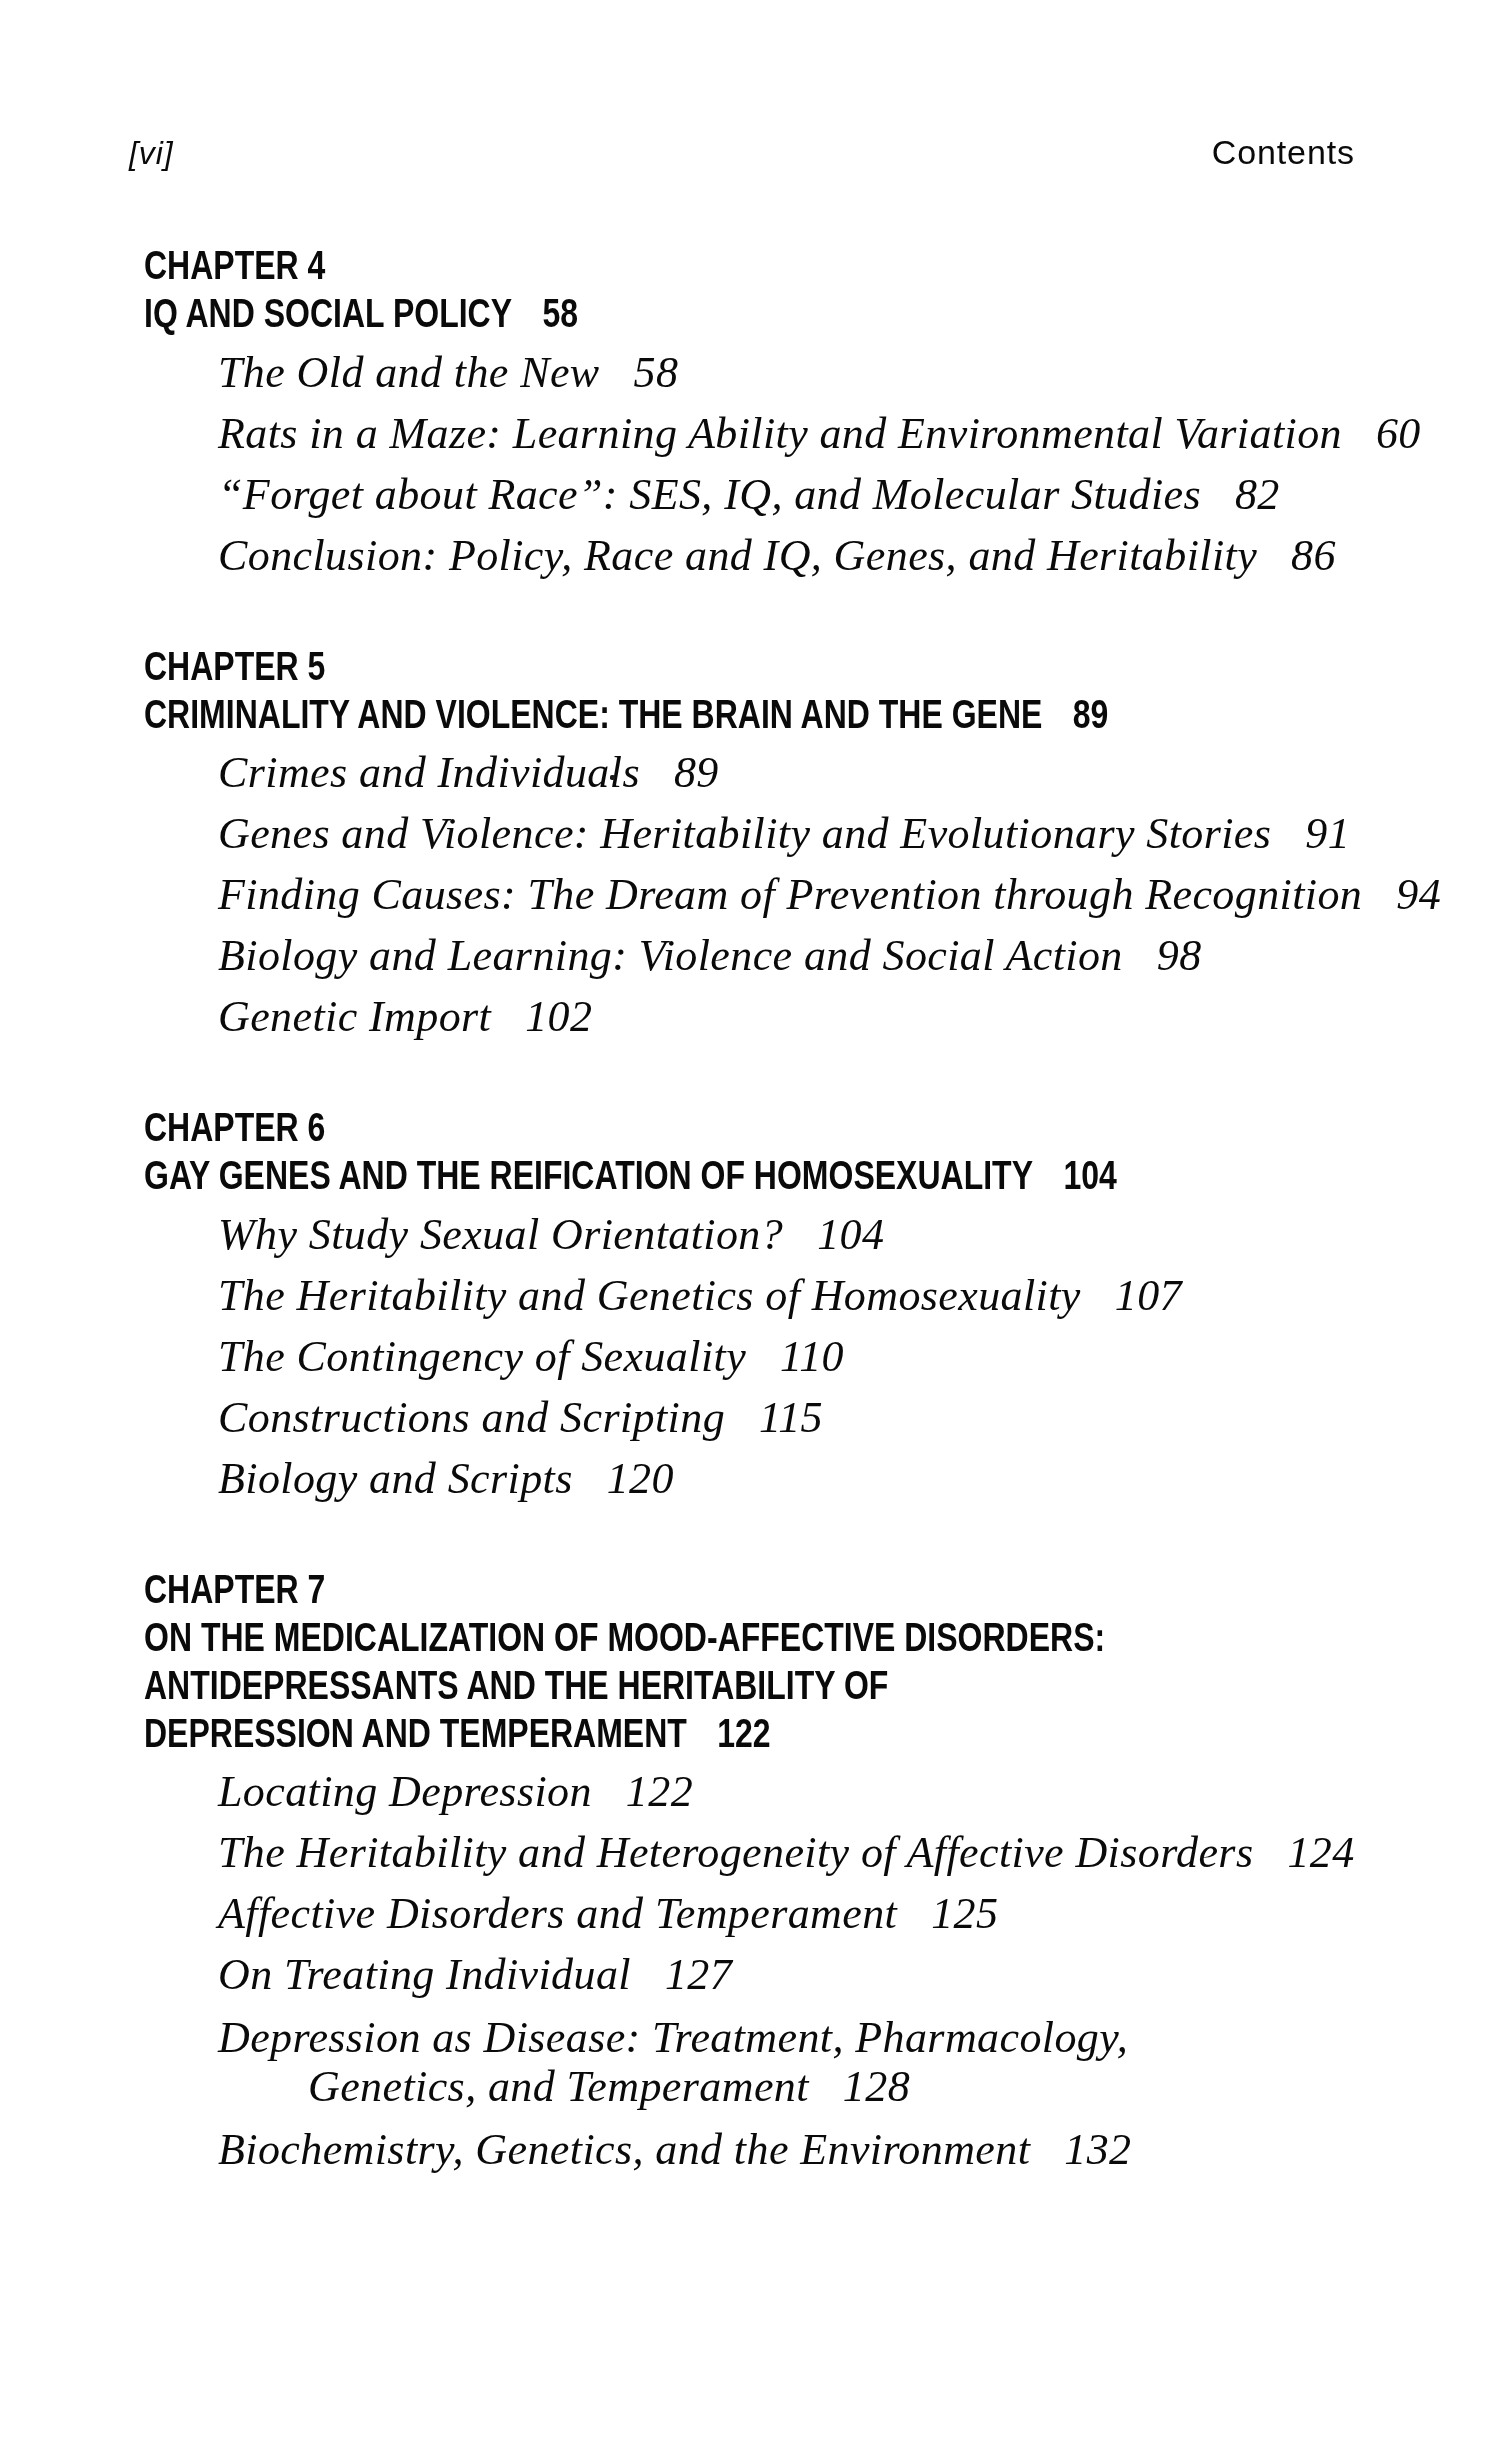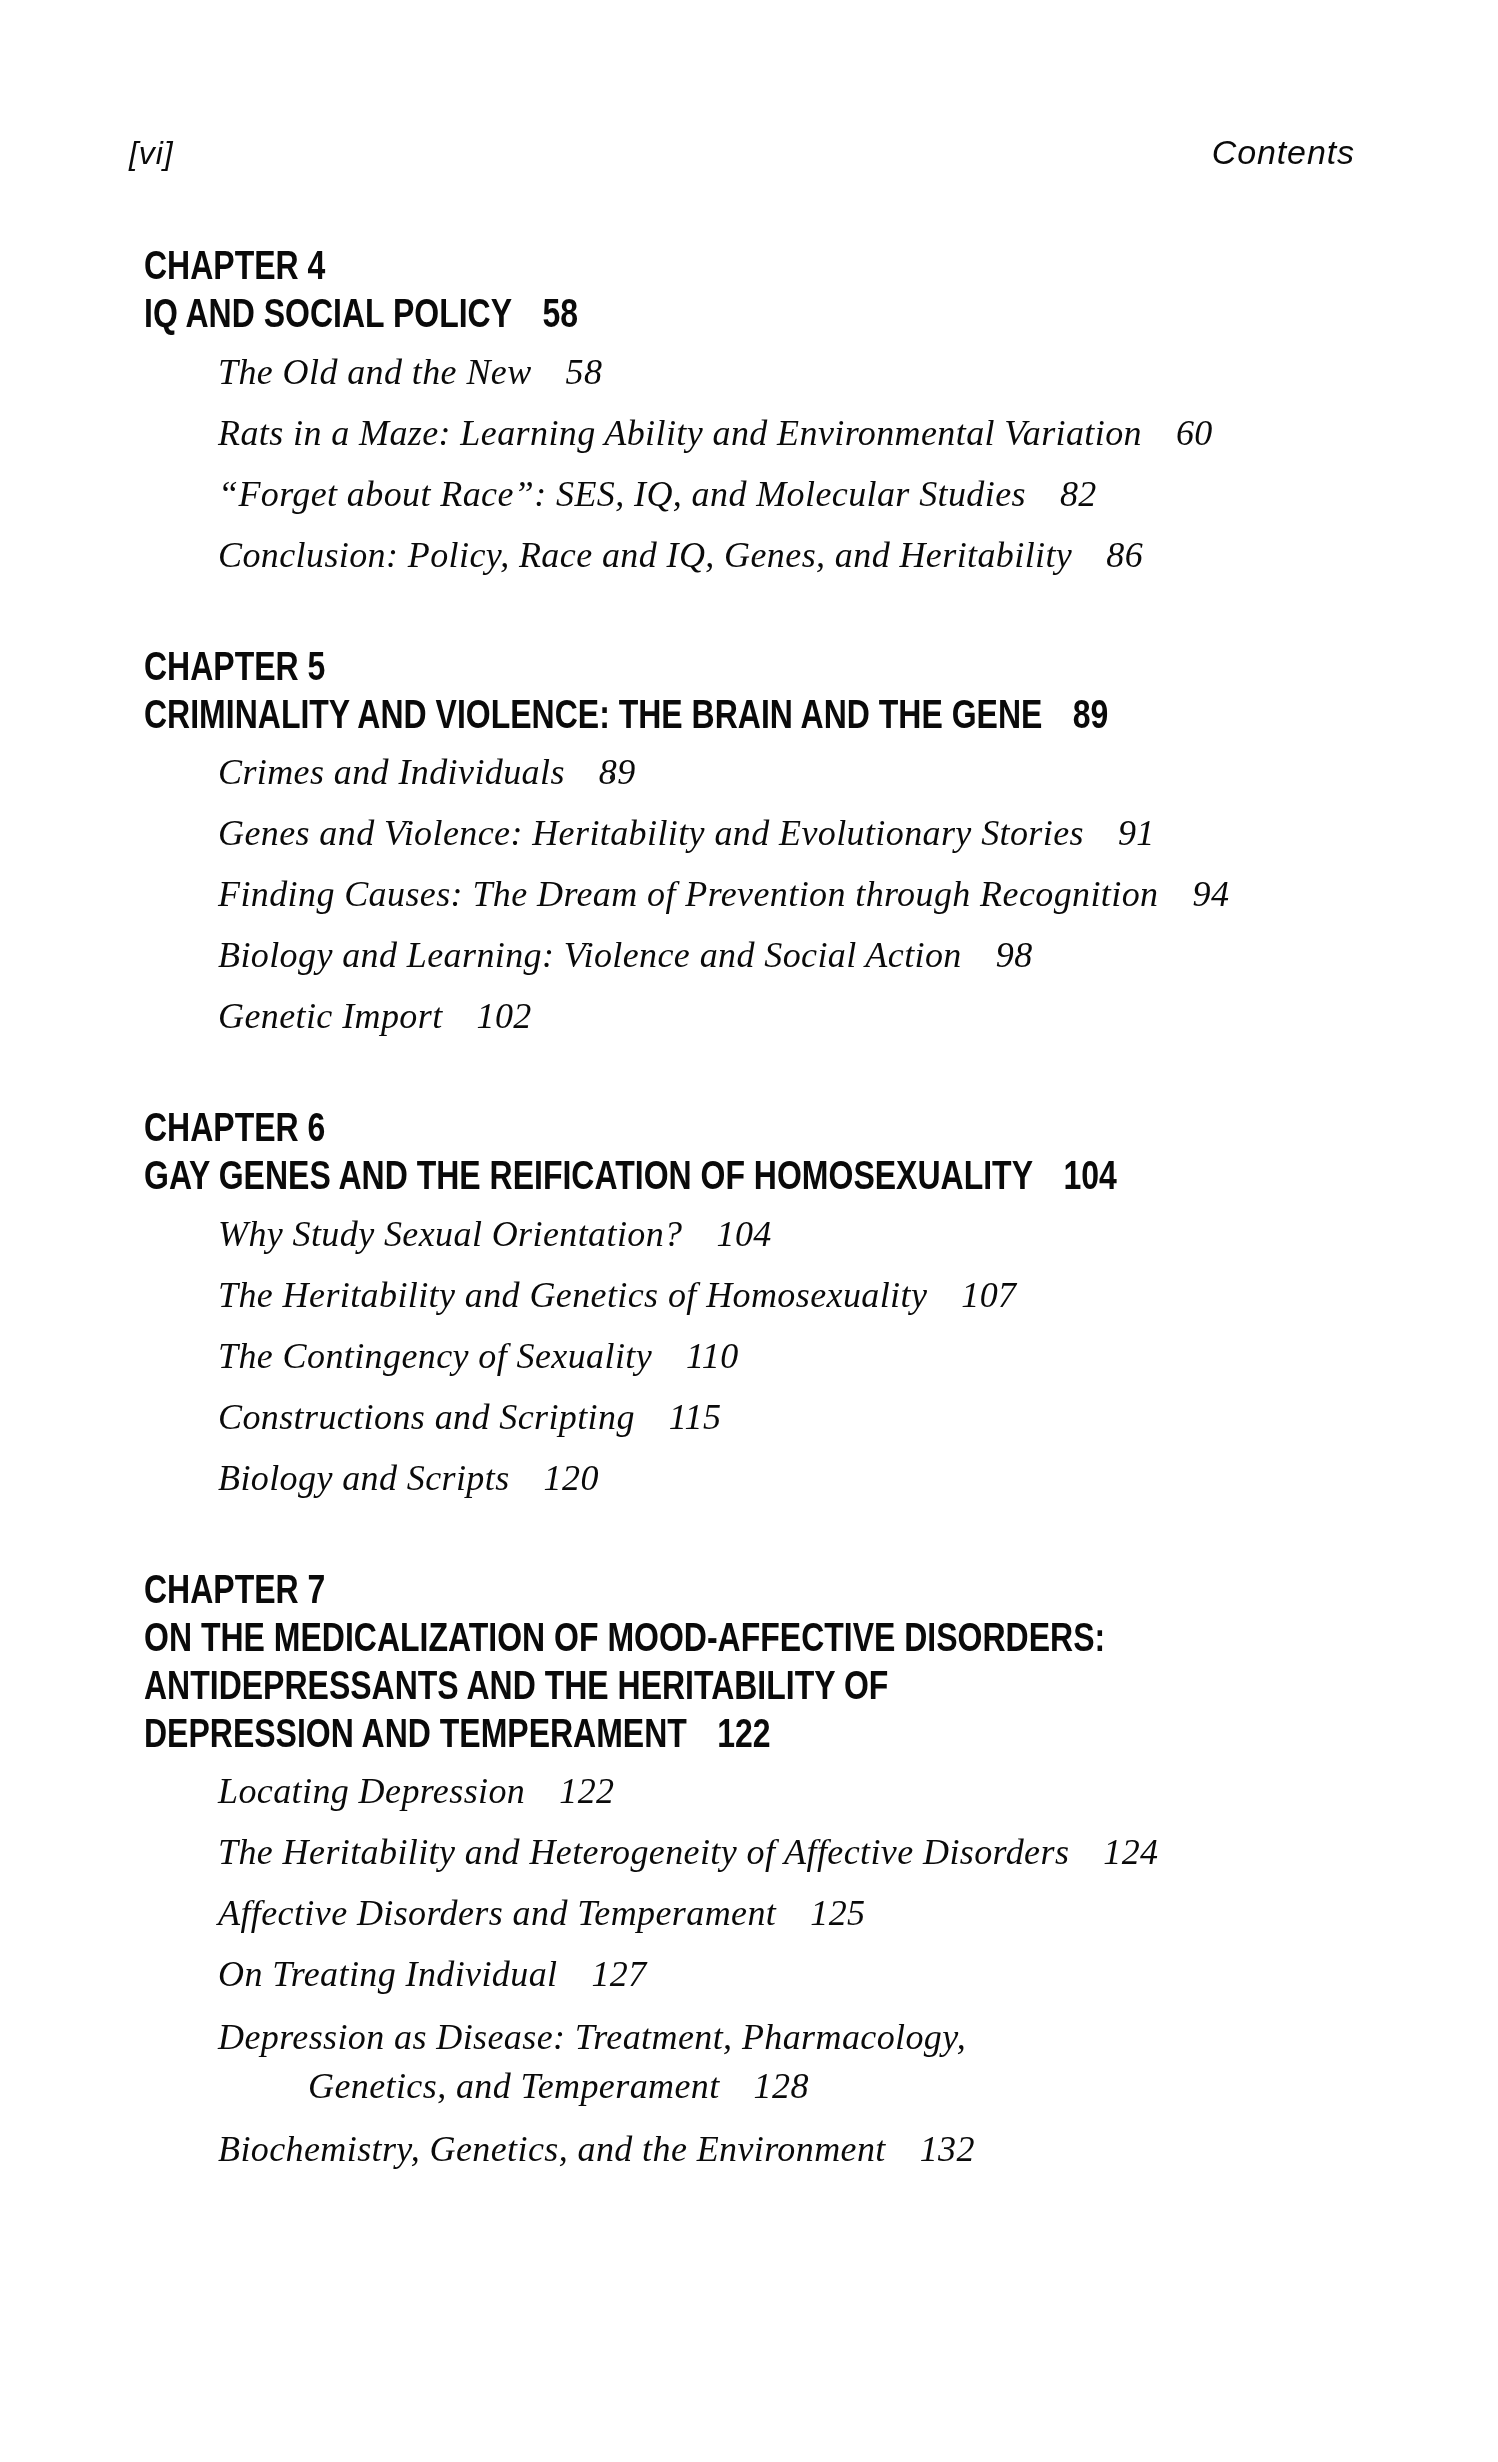--- a/index.html
+++ b/index.html
@@ -29,21 +29,20 @@
     align-items: baseline;
   }
   .folio {
     font-family: "Liberation Sans", sans-serif;
     font-style: italic;
     font-size: 32px;
     letter-spacing: 0.9px;
   }
   .running-title {
     font-family: "Liberation Sans", sans-serif;
-    font-style: italic;
     font-size: 34px;
     letter-spacing: 0.9px;
   }
 
   
   .content {
     position: absolute;
     top: 241px;
     left: 144px;
     right: 81px;
@@ -58,21 +57,21 @@
     white-space: nowrap;
     letter-spacing: 0px;
     transform: scaleX(0.80);
     transform-origin: 0 50%;
   }
   .h-page { margin-left: 38px; }
 
   .entries { margin-top: 12.6px; }
   .entry {
     font-style: italic;
-    font-size: 36px;
+    font-size: 44px;
     line-height: 45px;
     padding-left: 74px;       
     white-space: nowrap;
     letter-spacing: 0.4px;
   }
   .entry + .entry { margin-top: 16px; }
   .e-page { margin-left: 34px; }
 
   .entry.twoline { line-height: 49px; }
   .entry .line2 { padding-left: 90px; }

